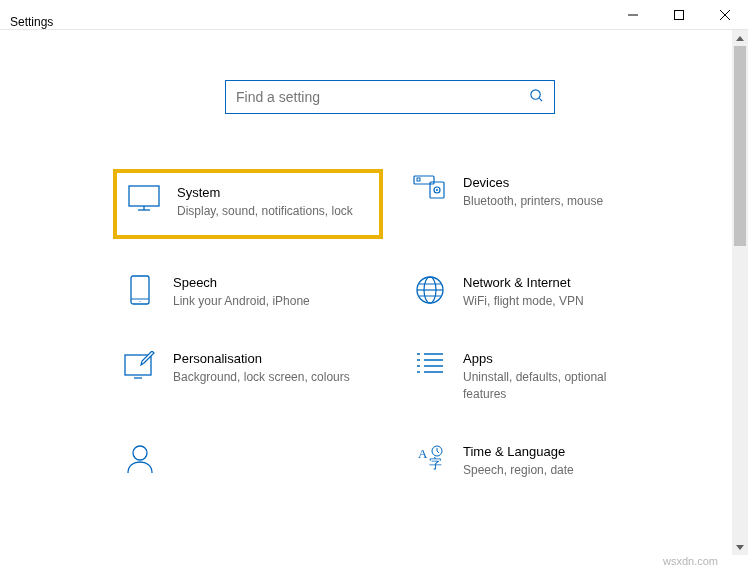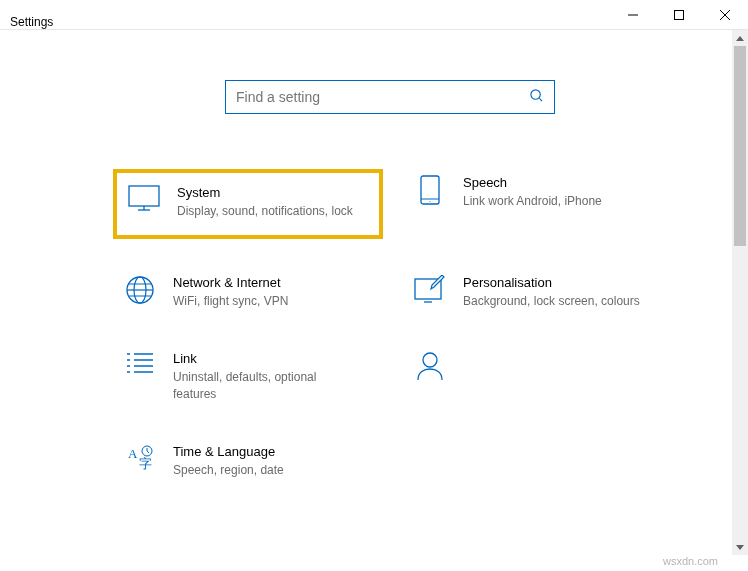--- a/index.html
+++ b/index.html
@@ -191,48 +191,63 @@
             <line x1="10" y1="25" x2="22" y2="25" stroke="#0067c0" stroke-width="1.3"></line>
             <line x1="16" y1="21" x2="16" y2="25" stroke="#0067c0" stroke-width="1.3"></line>
           </svg>
       </div>
       <div class="tile-text">
         <span class="tile-title">System</span>
         <span class="tile-desc">Display, sound, notifications, lock</span>
       </div>
     </div>
 
+    <div class="tile">
+      <div class="tile-icon">
+        <svg width="34" height="26" viewBox="0 0 34 26" fill="none">
+            <rect x="1" y="1" width="20" height="8" rx="1" stroke="#0067c0" stroke-width="1.2"></rect>
+            <rect x="4" y="3" width="3" height="3" stroke="#0067c0" stroke-width="1"></rect>
+            <rect x="17" y="7" width="14" height="16" rx="1" stroke="#0067c0" stroke-width="1.2"></rect>
+            <circle cx="24" cy="15" r="3" stroke="#0067c0" stroke-width="1.2"></circle>
+            <circle cx="24" cy="15" r="1" fill="#0067c0"></circle>
+          </svg>
+      </div>
+      <div class="tile-text">
+        <span class="tile-title">Devices</span>
+        <span class="tile-desc">Bluetooth, printers, mouse</span>
+      </div>
+    </div>
 
     <div class="tile">
       <div class="tile-icon">
         <svg width="20" height="30" viewBox="0 0 20 30" fill="none">
             <rect x="1" y="1" width="18" height="28" rx="2" stroke="#0067c0" stroke-width="1.3"></rect>
             <line x1="1" y1="24" x2="19" y2="24" stroke="#0067c0" stroke-width="1"></line>
             <circle cx="10" cy="26.5" r="0.5" fill="#0067c0"></circle>
           </svg>
       </div>
       <div class="tile-text">
         <span class="tile-title">Speech</span>
-        <span class="tile-desc">Link work Android, iPhone</span>
+        <span class="tile-desc">Link your Android, iPhone</span>
       </div>
     </div>
 
     <div class="tile">
       <div class="tile-icon">
         <svg width="30" height="30" viewBox="0 0 30 30" fill="none">
             <circle cx="15" cy="15" r="13" stroke="#0067c0" stroke-width="1.3"></circle>
             <ellipse cx="15" cy="15" rx="6" ry="13" stroke="#0067c0" stroke-width="1.2"></ellipse>
             <line x1="2" y1="15" x2="28" y2="15" stroke="#0067c0" stroke-width="1.2"></line>
             <line x1="4" y1="9" x2="26" y2="9" stroke="#0067c0" stroke-width="1"></line>
             <line x1="4" y1="21" x2="26" y2="21" stroke="#0067c0" stroke-width="1"></line>
           </svg>
       </div>
       <div class="tile-text">
         <span class="tile-title">Network &amp; Internet</span>
-        <span class="tile-desc">WiFi, flight sync, VPN</span>
+        <span class="tile-desc">WiFi, flight mode, VPN</span>
       </div>
     </div>
 
     <div class="tile">
       <div class="tile-icon">
         <svg width="32" height="28" viewBox="0 0 32 28" fill="none">
             <rect x="1" y="4" width="26" height="20" stroke="#0067c0" stroke-width="1.3"></rect>
             <line x1="10" y1="27" x2="18" y2="27" stroke="#0067c0" stroke-width="1.3"></line>
             <path d="M20 12 L30 2 L28 0 L18 10 L17 14 Z" stroke="#0067c0" stroke-width="1.2" fill="#fff"></path>
           </svg>
@@ -250,21 +265,21 @@
             <line x1="8" y1="3" x2="27" y2="3"></line>
             <line x1="1" y1="9" x2="4" y2="9"></line>
             <line x1="8" y1="9" x2="27" y2="9"></line>
             <line x1="1" y1="15" x2="4" y2="15"></line>
             <line x1="8" y1="15" x2="27" y2="15"></line>
             <line x1="1" y1="21" x2="4" y2="21"></line>
             <line x1="8" y1="21" x2="27" y2="21"></line>
           </svg>
       </div>
       <div class="tile-text">
-        <span class="tile-title">Link</span>
+        <span class="tile-title">Apps</span>
         <span class="tile-desc">Uninstall, defaults, optional features</span>
       </div>
     </div>
 
     <div class="tile">
       <div class="tile-icon">
         <svg width="28" height="30" viewBox="0 0 28 30" fill="none">
             <circle cx="14" cy="9" r="7" stroke="#0067c0" stroke-width="1.3"></circle>
             <path d="M2 29 C2 21 8 18 14 18 C20 18 26 21 26 29" stroke="#0067c0" stroke-width="1.3"></path>
           </svg>

